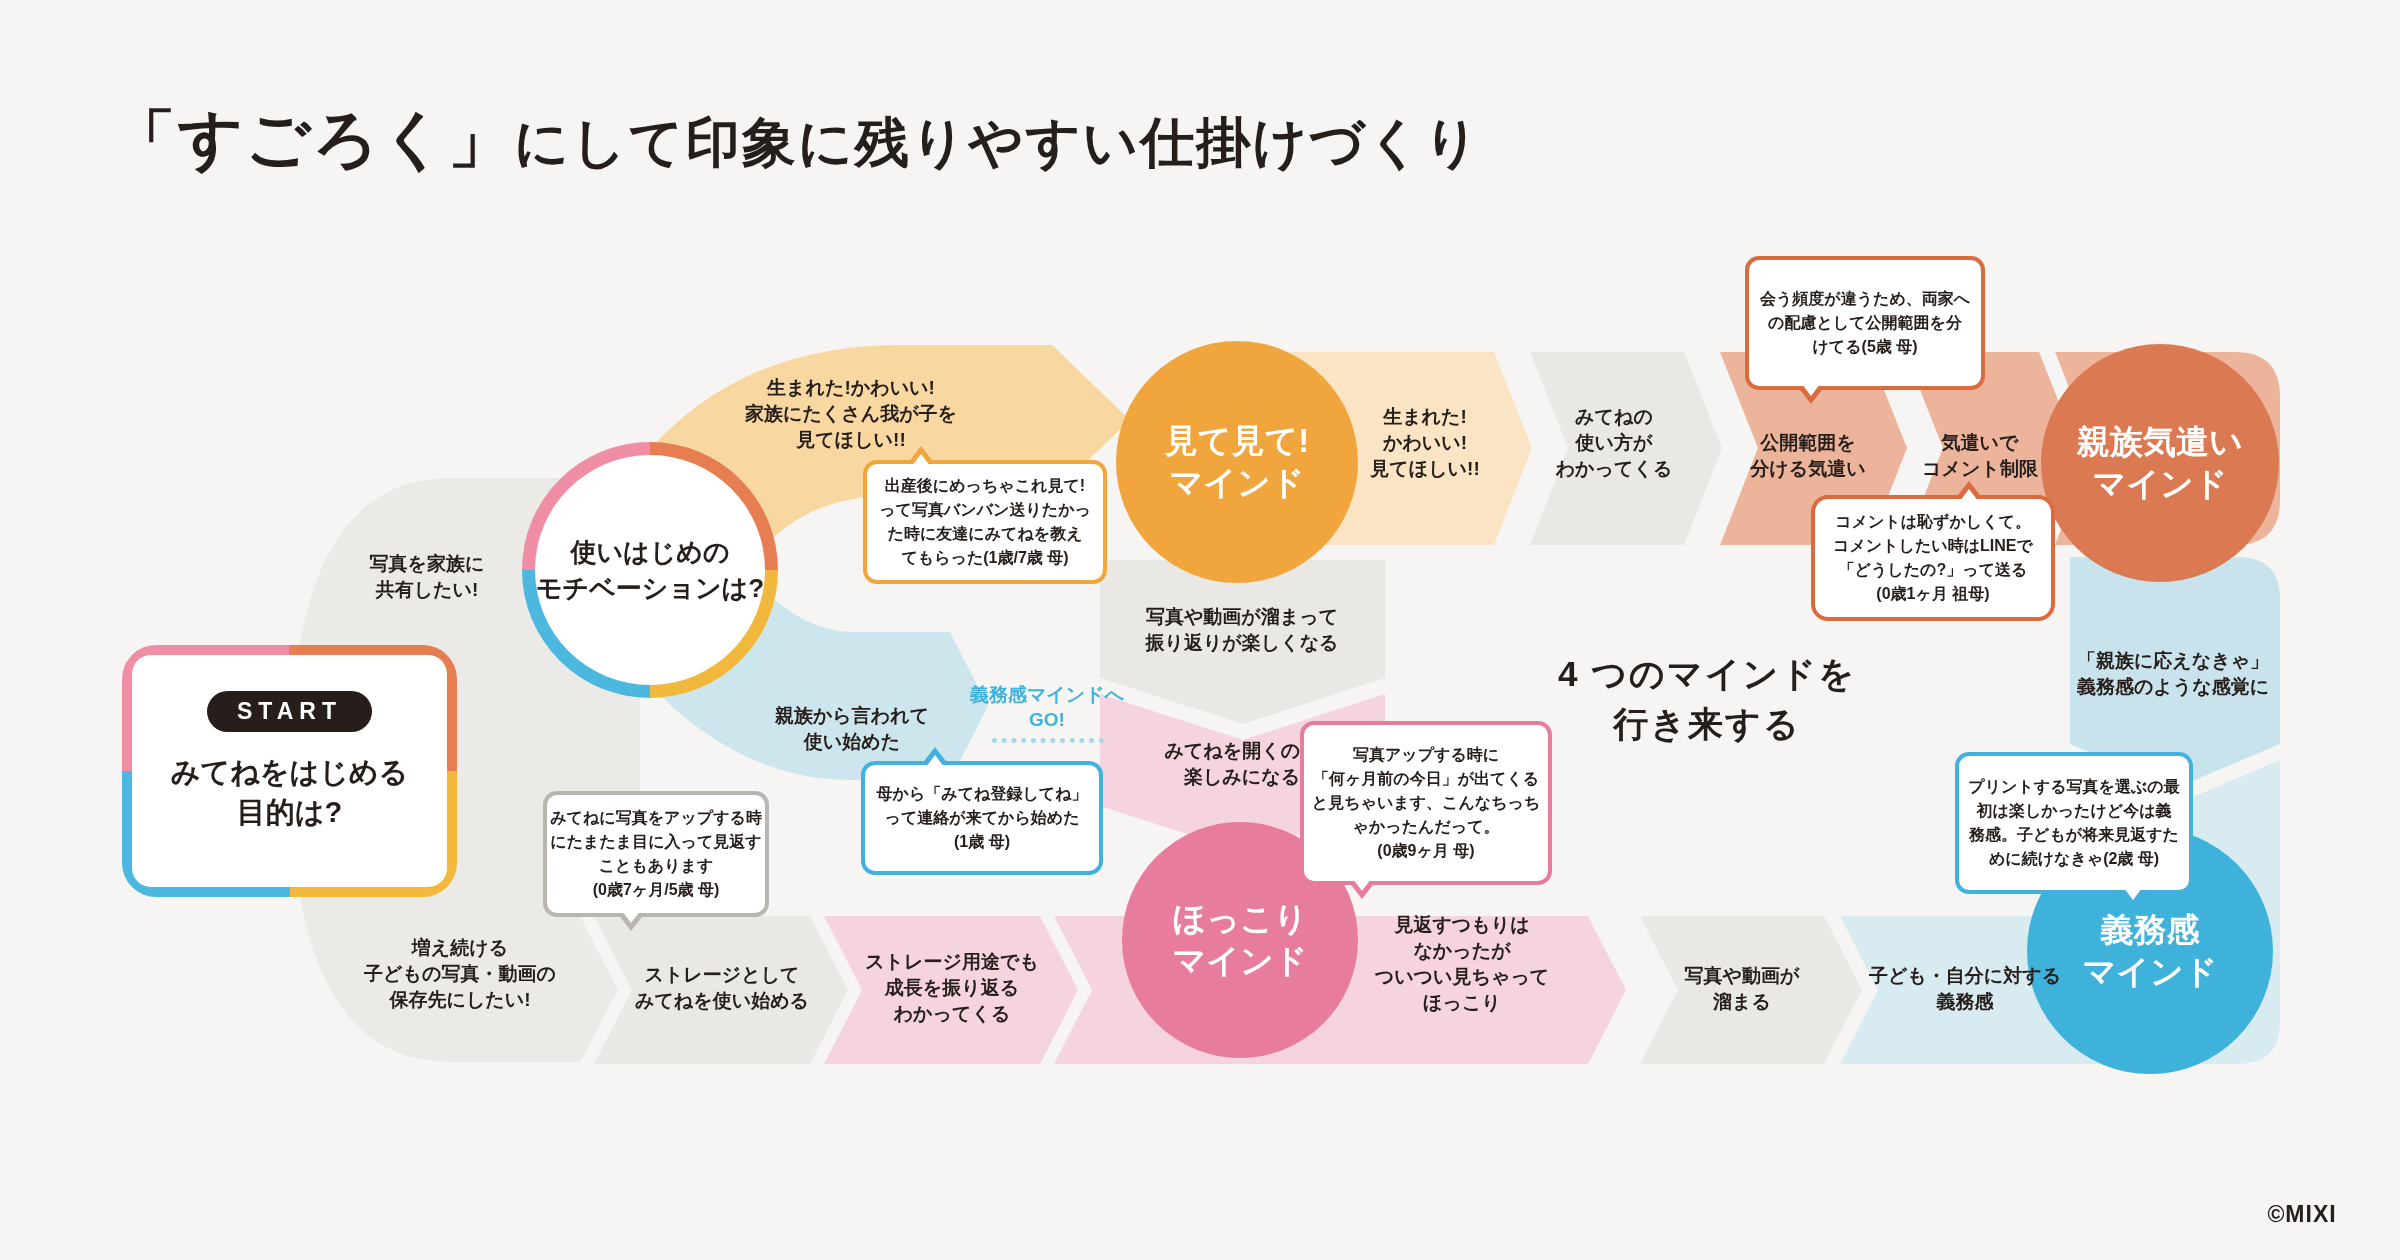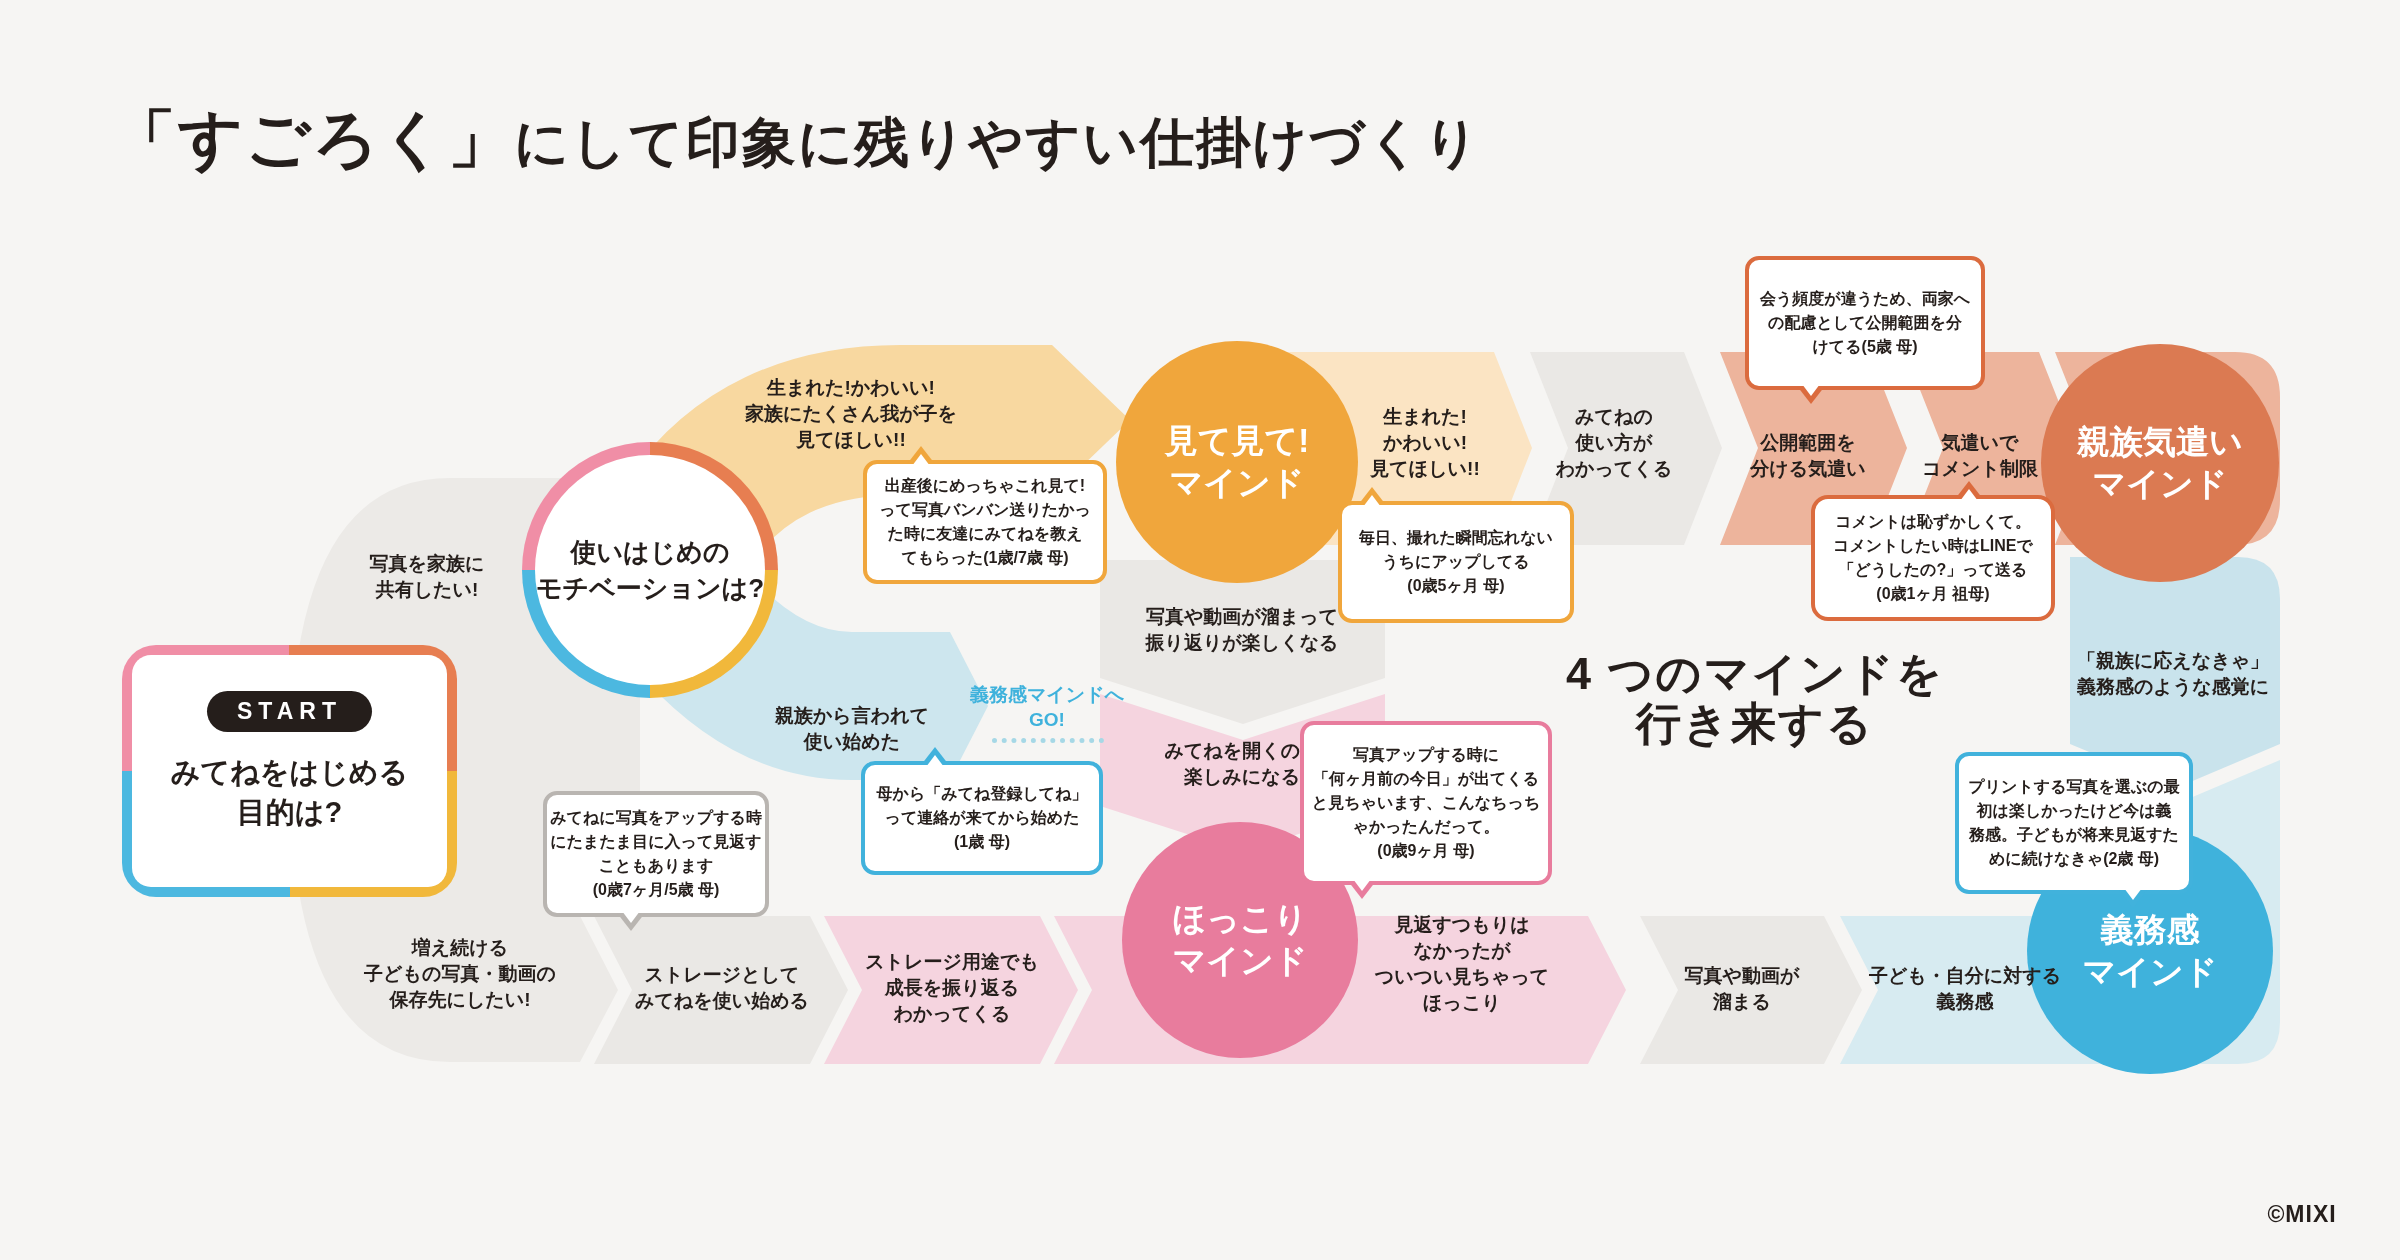--- a/index.html
+++ b/index.html
@@ -7,21 +7,21 @@
           font-family:"Liberation Sans","DejaVu Sans",sans-serif;color:#251E1B;}
   #bands{position:absolute;left:0;top:0;z-index:1;}
   .title{position:absolute;left:112px;top:96px;z-index:20;font-weight:bold;white-space:nowrap;letter-spacing:2px;}
   .title .tb{font-size:64px;}
   .title .tr{font-size:54px;}
   
   .t{position:absolute;transform:translate(-50%,-50%);text-align:center;font-weight:bold;
      color:#251E1B;white-space:nowrap;z-index:20;}
   .step{font-size:19px;line-height:26px;}
   .go{font-size:19px;line-height:25px;color:#3FB2DC;}
-  .note{font-size:45px;line-height:50px;letter-spacing:2px;margin-left:48px;}
+  .note{font-size:35px;line-height:50px;letter-spacing:2px;}
   .credit{font-size:23px;font-weight:bold;letter-spacing:1px;}
   .dotted{position:absolute;left:992px;top:738px;width:112px;height:0;border-top:5px dotted #A6D8E6;z-index:15;}
   
   .circle{position:absolute;border-radius:50%;z-index:10;display:flex;align-items:center;justify-content:center;text-align:center;}
   .mind-label{color:#FFFFFF;font-size:33px;line-height:42px;font-weight:bold;white-space:nowrap;}
   .ring{background:conic-gradient(#E77E51 0 25%,#F1B83B 25% 50%,#4CB8E0 50% 75%,#F08EA6 75% 100%);}
   .ring-inner{position:absolute;inset:13px;background:#FFFFFF;border-radius:50%;display:flex;align-items:center;justify-content:center;}
   .mot{position:static;transform:none;font-size:26px;line-height:36px;font-weight:bold;text-align:center;white-space:nowrap;}
   
   .startbox{position:absolute;left:122px;top:645px;width:335px;height:252px;border-radius:34px;z-index:10;
@@ -212,25 +212,20 @@
       <div>にたまたま目に入って見返す</div>
       <div>こともあります</div>
       <div>(0歳7ヶ月/5歳 母)</div>
     </div>
   <div class="bubble tail-up" style="left:863px;top:460px;width:244px;height:124px;--bc:#F0A63C;--tx:40px;">
       <div>出産後にめっちゃこれ見て!</div>
       <div>って写真バンバン送りたかっ</div>
       <div>た時に友達にみてねを教え</div>
       <div>てもらった(1歳/7歳 母)</div>
     </div>
-  <div class="bubble tail-up" style="left:1338px;top:501px;width:236px;height:122px;--bc:#F0A63C;--tx:16px;">
-      <div>毎日、撮れた瞬間忘れない</div>
-      <div>うちにアップしてる</div>
-      <div>(0歳5ヶ月 母)</div>
-    </div>
   <div class="bubble tail-down" style="left:1745px;top:256px;width:240px;height:134px;--bc:#DB6B3E;--tx:48px;">
       <div>会う頻度が違うため、両家へ</div>
       <div>の配慮として公開範囲を分</div>
       <div>けてる(5歳 母)</div>
     </div>
   <div class="bubble tail-up" style="left:1811px;top:495px;width:244px;height:126px;border-radius:17px;--bc:#DB6B3E;--tx:140px;">
       <div>コメントは恥ずかしくて。</div>
       <div>コメントしたい時はLINEで</div>
       <div>「どうしたの?」って送る</div>
       <div>(0歳1ヶ月 祖母)</div>

